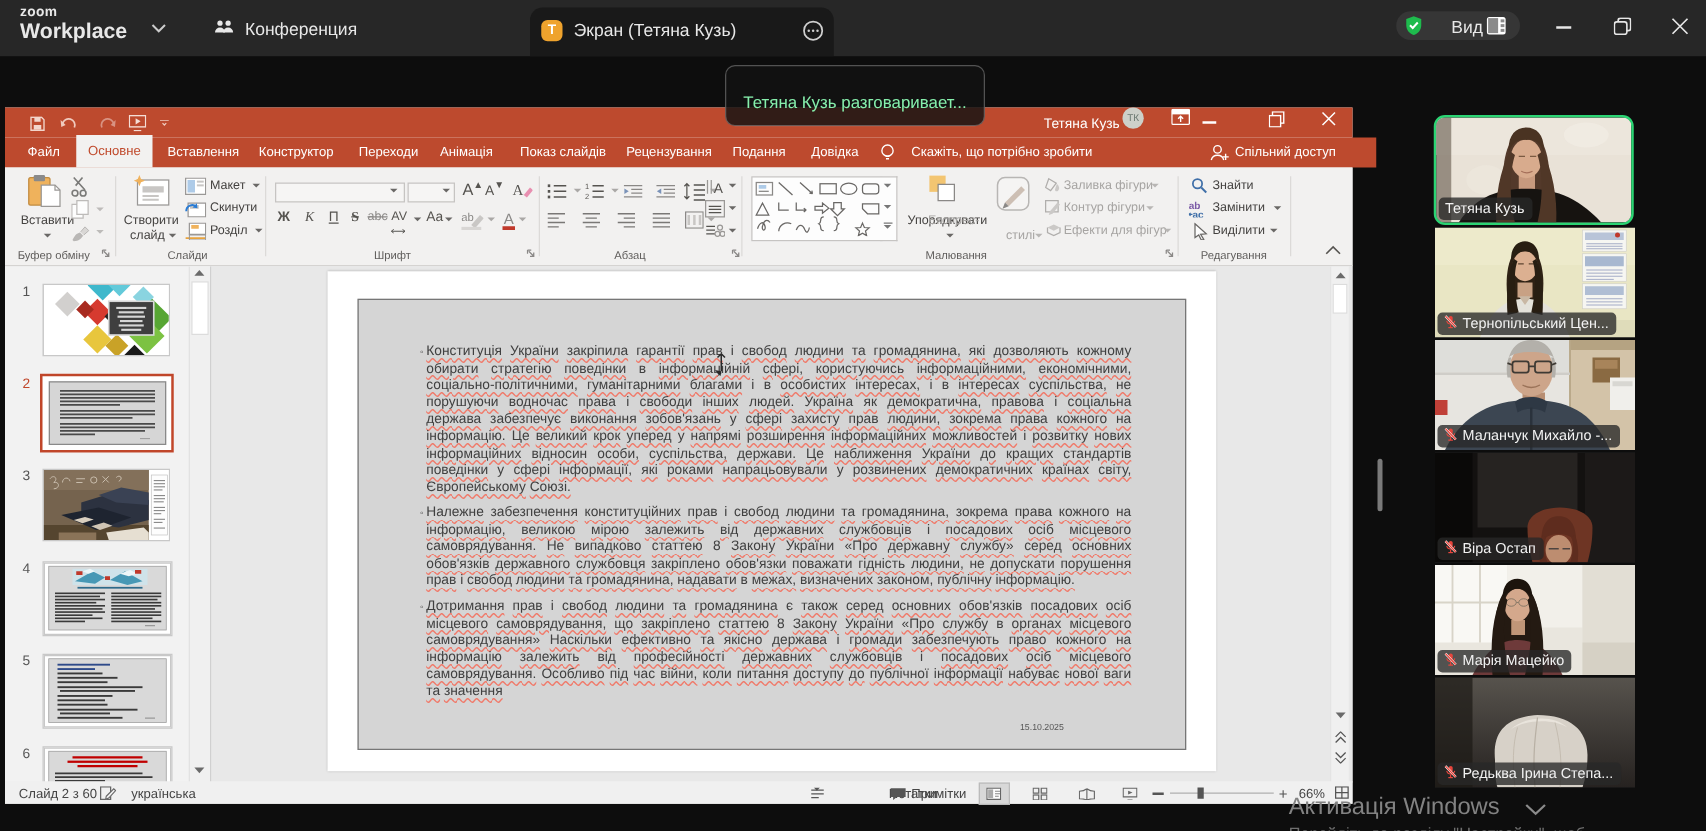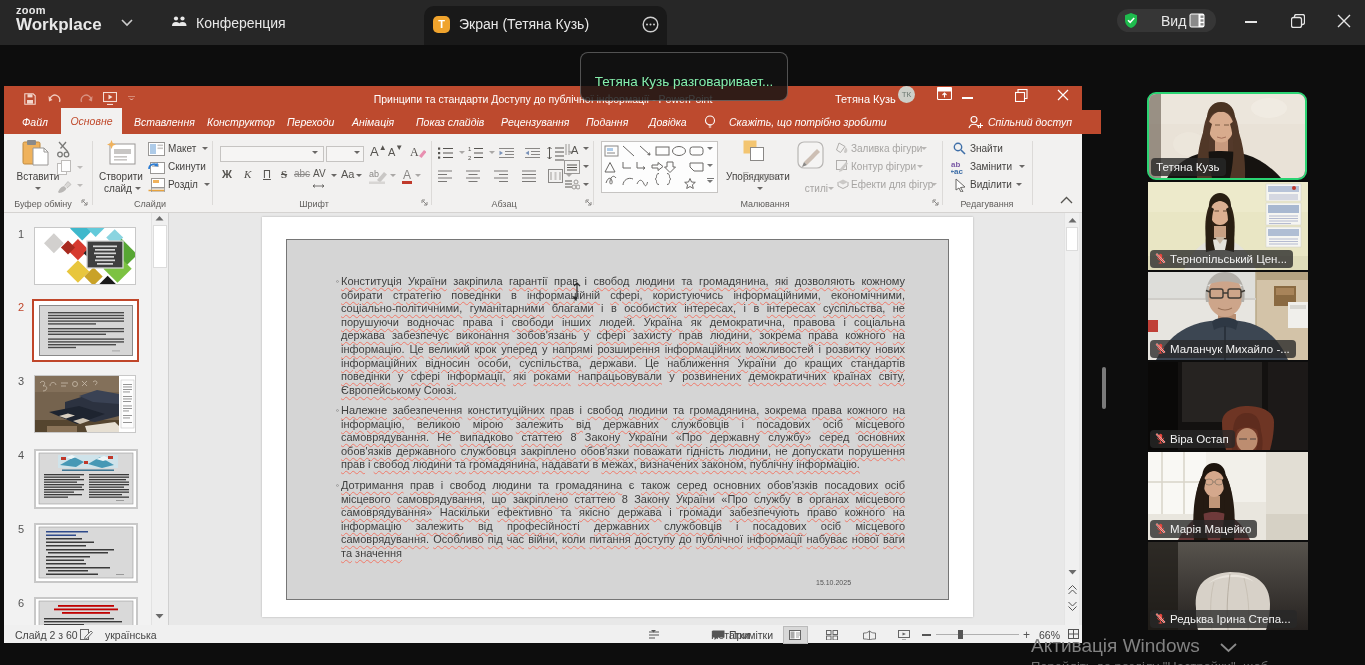--- a/index.html
+++ b/index.html
@@ -4,21 +4,21 @@
 .abs{position:absolute;}
 #stage{position:relative;width:1365px;height:665px;}
 
 #topbar{left:0;top:0;width:1365px;height:45px;background:#272727;}
 .tb-txt{color:#e8e8e8;}
 #tab{left:424px;top:6px;width:243px;height:39px;background:#191919;border-radius:10px 10px 0 0;}
 #pill{left:1117px;top:9px;width:99px;height:23px;background:#363636;border-radius:12px;}
 
 #ppt{left:4px;top:86px;width:1078px;height:557px;background:#f2f1f0;}
 #titlebar{left:0;top:0;width:1078px;height:24px;background:#bd4a2e;}
-#tabrow{left:0;top:24px;width:1097px;height:24px;background:#bd4a2e;font-style:italic;}
+#tabrow{left:0;top:24px;width:1097px;height:24px;background:#bd4a2e;}
 .ptab{position:absolute;top:0;height:24px;line-height:24px;color:#fff;font-size:10.5px;}
 #ribbon{left:0;top:48px;width:1078px;height:78px;background:#f2f1f0;border-bottom:1px solid #d5d3d1;}
 .glabel{position:absolute;top:65px;font-size:9px;color:#605e5c;text-align:center;}
 .gdiv{position:absolute;top:7px;height:64px;width:1px;background:#dcdad8;}
 .rtx{position:absolute;font-size:10px;color:#444240;white-space:nowrap;}
 .rtx.gray{color:#a6a4a2;}
 .car{position:absolute;width:0;height:0;border-left:3px solid transparent;border-right:3px solid transparent;border-top:3.5px solid #6a6866;}
 .rrow2{position:absolute;top:34px;}
 .rrow2s{top:36px;width:15px;height:14px;}
 
@@ -107,21 +107,20 @@
           <path d="M13.5 4 L9.5 8 L13 9.5 Z" fill="#d89383"></path>
         </svg>
     <svg class="abs" style="left:99px;top:6px" width="14" height="13">
           <rect x="0.5" y="0.5" width="13" height="9" fill="none" stroke="#f5ded6" stroke-width="1.1"></rect>
           <path d="M5.5 2.5 L9.5 5 L5.5 7.5 Z" fill="#f5ded6"></path>
           <path d="M4 12.5 h6" stroke="#f5ded6" stroke-width="1.2"></path>
         </svg>
     <svg class="abs" style="left:124px;top:10px" width="8" height="5">
           <path d="M0 0 h7 M2 2.5 L3.5 4 L5 2.5" stroke="#f0cabe" stroke-width="1" fill="none"></path>
         </svg>
-    <div class="abs" style="left:0;top:7px;width:1078px;text-align:center;font-size:10.5px;color:#fff;">Принципи та стандарти Доступу до публічної інформації - PowerPoint</div>
     <div class="abs" style="left:831px;top:7px;font-size:11px;color:#fff;">Тетяна Кузь</div>
     <div class="abs" style="left:894px;top:0px;width:17px;height:17px;border-radius:50%;background:#cdd0c9;color:#6c7a72;font-size:8px;text-align:center;line-height:17px;">ТК</div>
     <svg class="abs" style="left:933px;top:1px" width="15" height="14">
           <rect x="0.5" y="0.5" width="14" height="12" rx="1" fill="none" stroke="#fff" stroke-width="1.1"></rect>
           <rect x="0.5" y="0.5" width="14" height="4" fill="#fff"></rect>
           <path d="M7.5 10.5 L7.5 6 M5.5 8 L7.5 6 L9.5 8" stroke="#fff" stroke-width="1.1" fill="none"></path>
         </svg>
     <div class="abs" style="left:958px;top:11px;width:11px;height:2px;background:#fff;"></div>
     <svg class="abs" style="left:1011px;top:3px" width="13" height="13">
           <rect x="3" y="0.5" width="9" height="9" fill="none" stroke="#fff" stroke-width="1.1"></rect>

